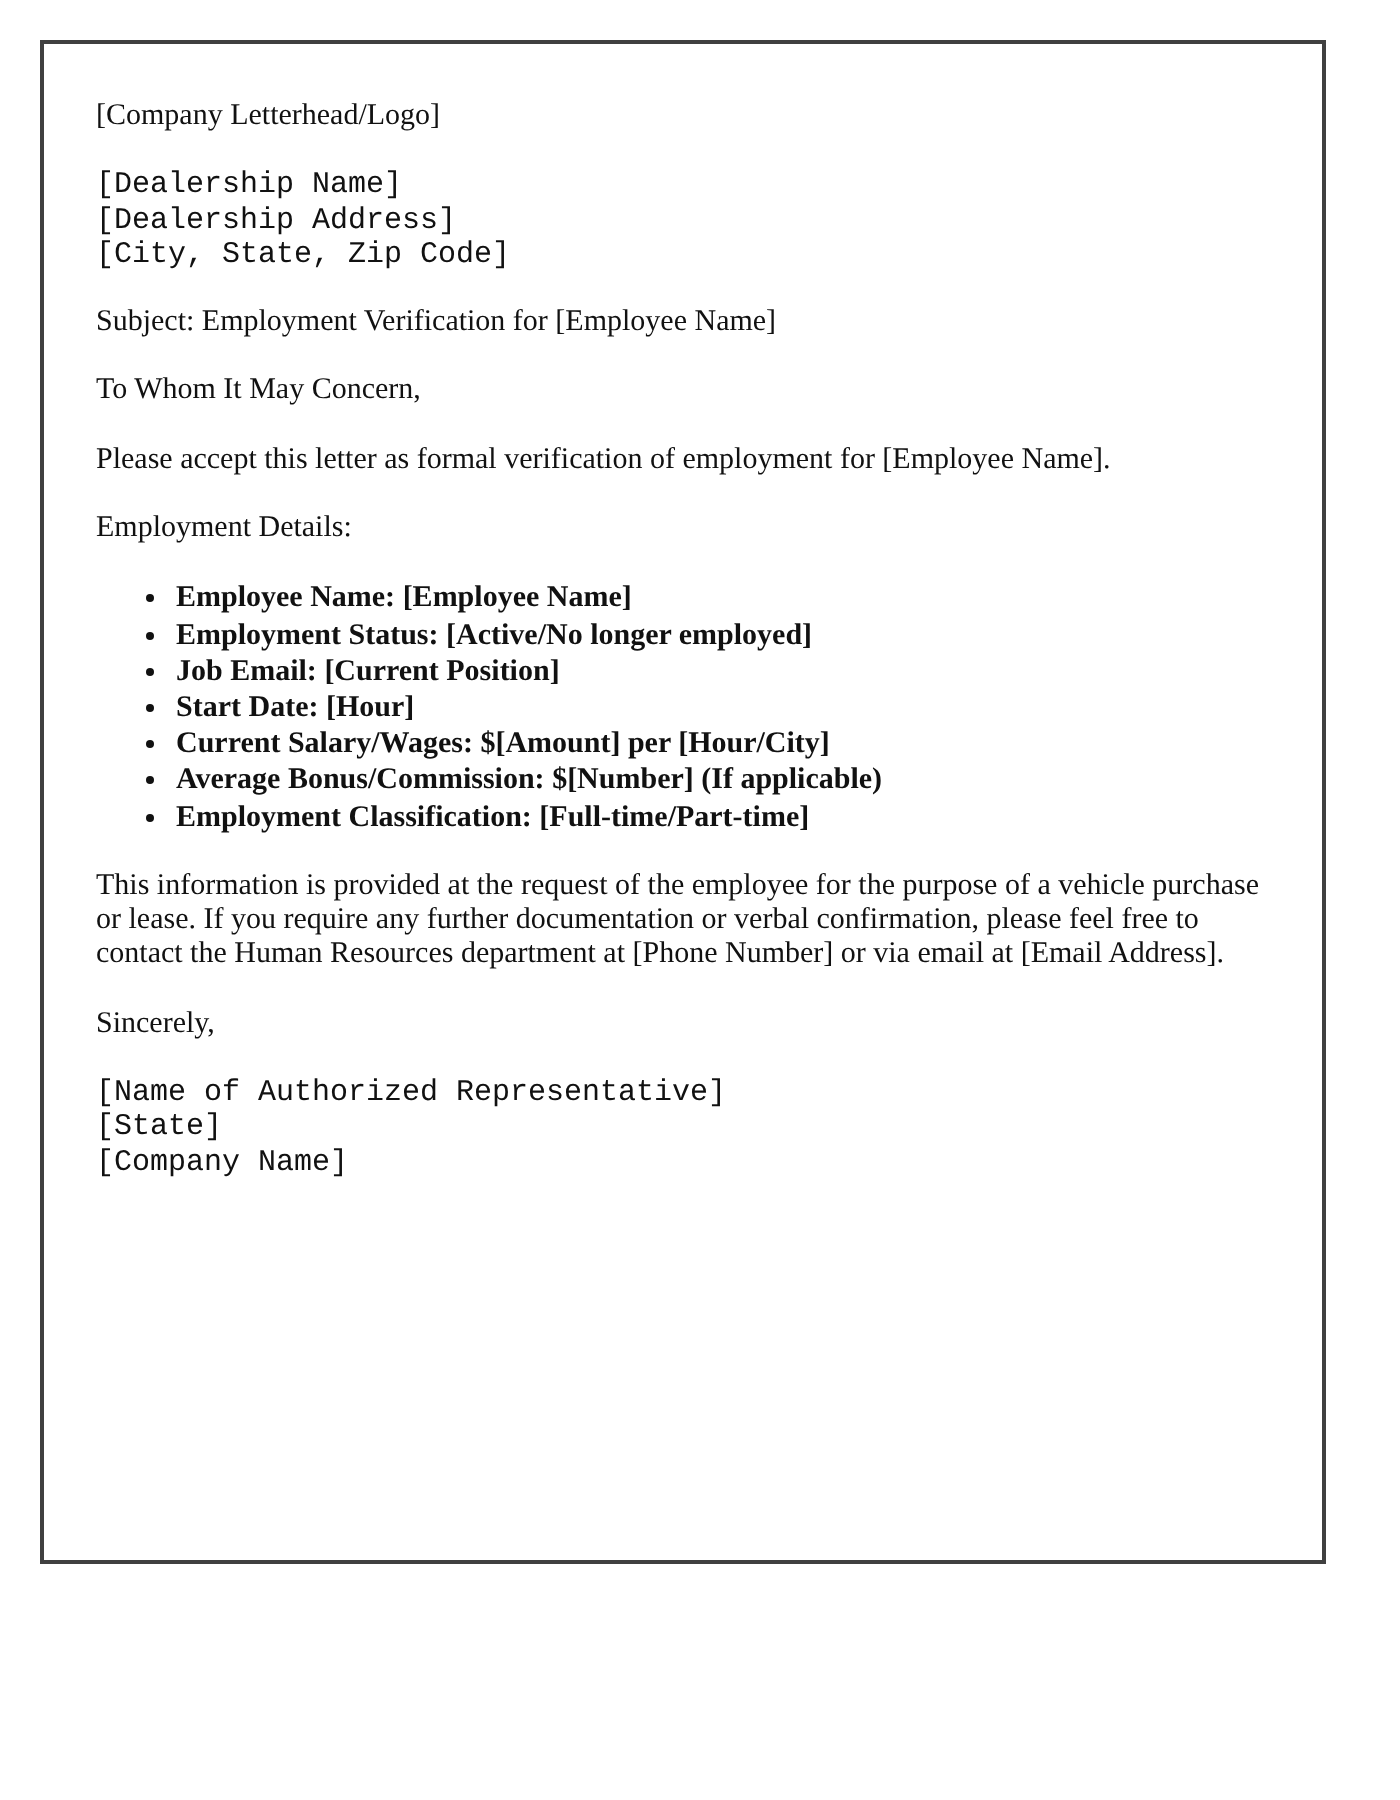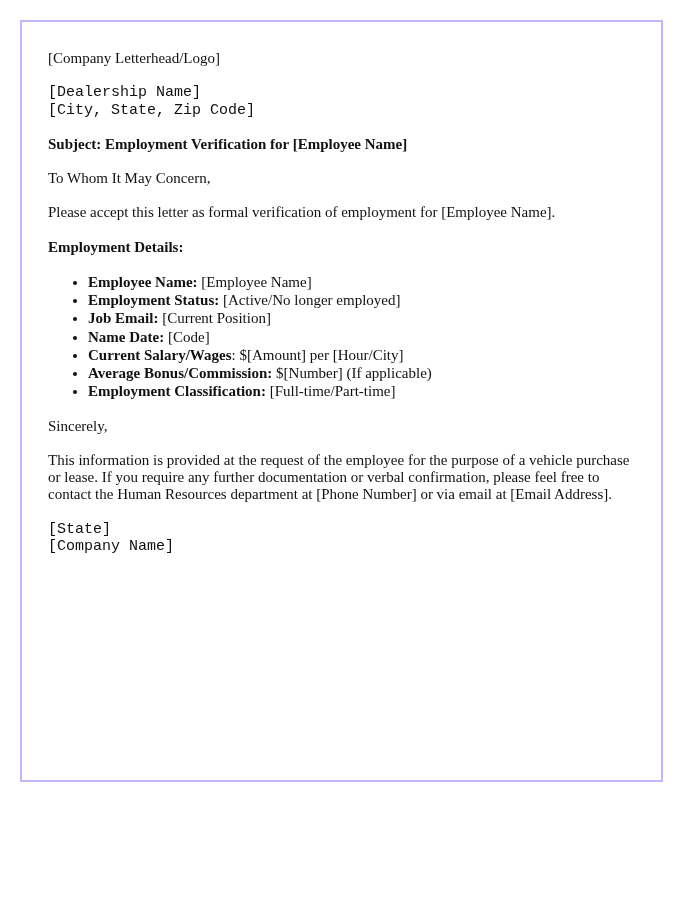--- a/index.html
+++ b/index.html
@@ -20,78 +20,81 @@
     font-size: 15px;
     line-height: 17.3px;
   }
   .page {
     position: absolute;
     left: 20px;
     top: 20px;
     width: 643px;
     height: 762px;
     box-sizing: border-box;
-    border: 2px solid #c4b5fd;
+    border: 2px solid #404040;
     background: #ffffff;
     padding: 11px 26px 26px 26px;
     overflow: hidden;
   }
   .para {
     margin: 17px 0;
   }
   .line {
     display: block;
     font-family: Liberation Mono, monospace;
   }
   .bold {
-    font-weight: bold;
+    font-weight: normal;
   }
   ul.details-list {
     margin: 17px 0;
     padding-left: 40px;
   }
   ul.details-list li {
     line-height: 18.2px;
+    font-weight: bold;
   }
 </style>
 </head>
 <body>
 
 <div class="canvas">
   <div class="page">
 
     <p class="para">[Company Letterhead/Logo]</p>
 
 
     <p class="para">
       <span class="line">[Dealership Name]</span>
+      <span class="line">[Dealership Address]</span>
       <span class="line">[City, State, Zip Code]</span>
     </p>
 
     <p class="para bold">Subject: Employment Verification for [Employee Name]</p>
 
     <p class="para">To Whom It May Concern,</p>
 
     <p class="para">Please accept this letter as formal verification of employment for [Employee Name].</p>
 
     <p class="para bold">Employment Details:</p>
 
     <ul class="details-list">
       <li><strong>Employee Name:</strong><span> [Employee Name]</span></li>
       <li><strong>Employment Status:</strong><span> [Active/No longer employed]</span></li>
       <li><strong>Job Email:</strong><span> [Current Position]</span></li>
-      <li><strong>Name Date:</strong><span> [Code]</span></li>
+      <li><strong>Start Date:</strong><span> [Hour]</span></li>
       <li><strong>Current Salary/Wages</strong><span>: $[Amount] per [Hour/City]</span></li>
       <li><strong>Average Bonus/Commission:</strong><span> $[Number] (If applicable)</span></li>
       <li><strong>Employment Classification:</strong><span> [Full-time/Part-time]</span></li>
     </ul>
 
+    <p class="para">This information is provided at the request of the employee for the purpose of a vehicle purchase or lease. If you require any further documentation or verbal confirmation, please feel free to contact the Human Resources department at [Phone Number] or via email at [Email Address].</p>
+
     <p class="para">Sincerely,</p>
 
-    <p class="para">This information is provided at the request of the employee for the purpose of a vehicle purchase or lease. If you require any further documentation or verbal confirmation, please feel free to contact the Human Resources department at [Phone Number] or via email at [Email Address].</p>
-
     <p class="para">
+      <span class="line">[Name of Authorized Representative]</span>
       <span class="line">[State]</span>
       <span class="line">[Company Name]</span>
     </p>
 
   </div>
 </div>
 
 </body></html>

